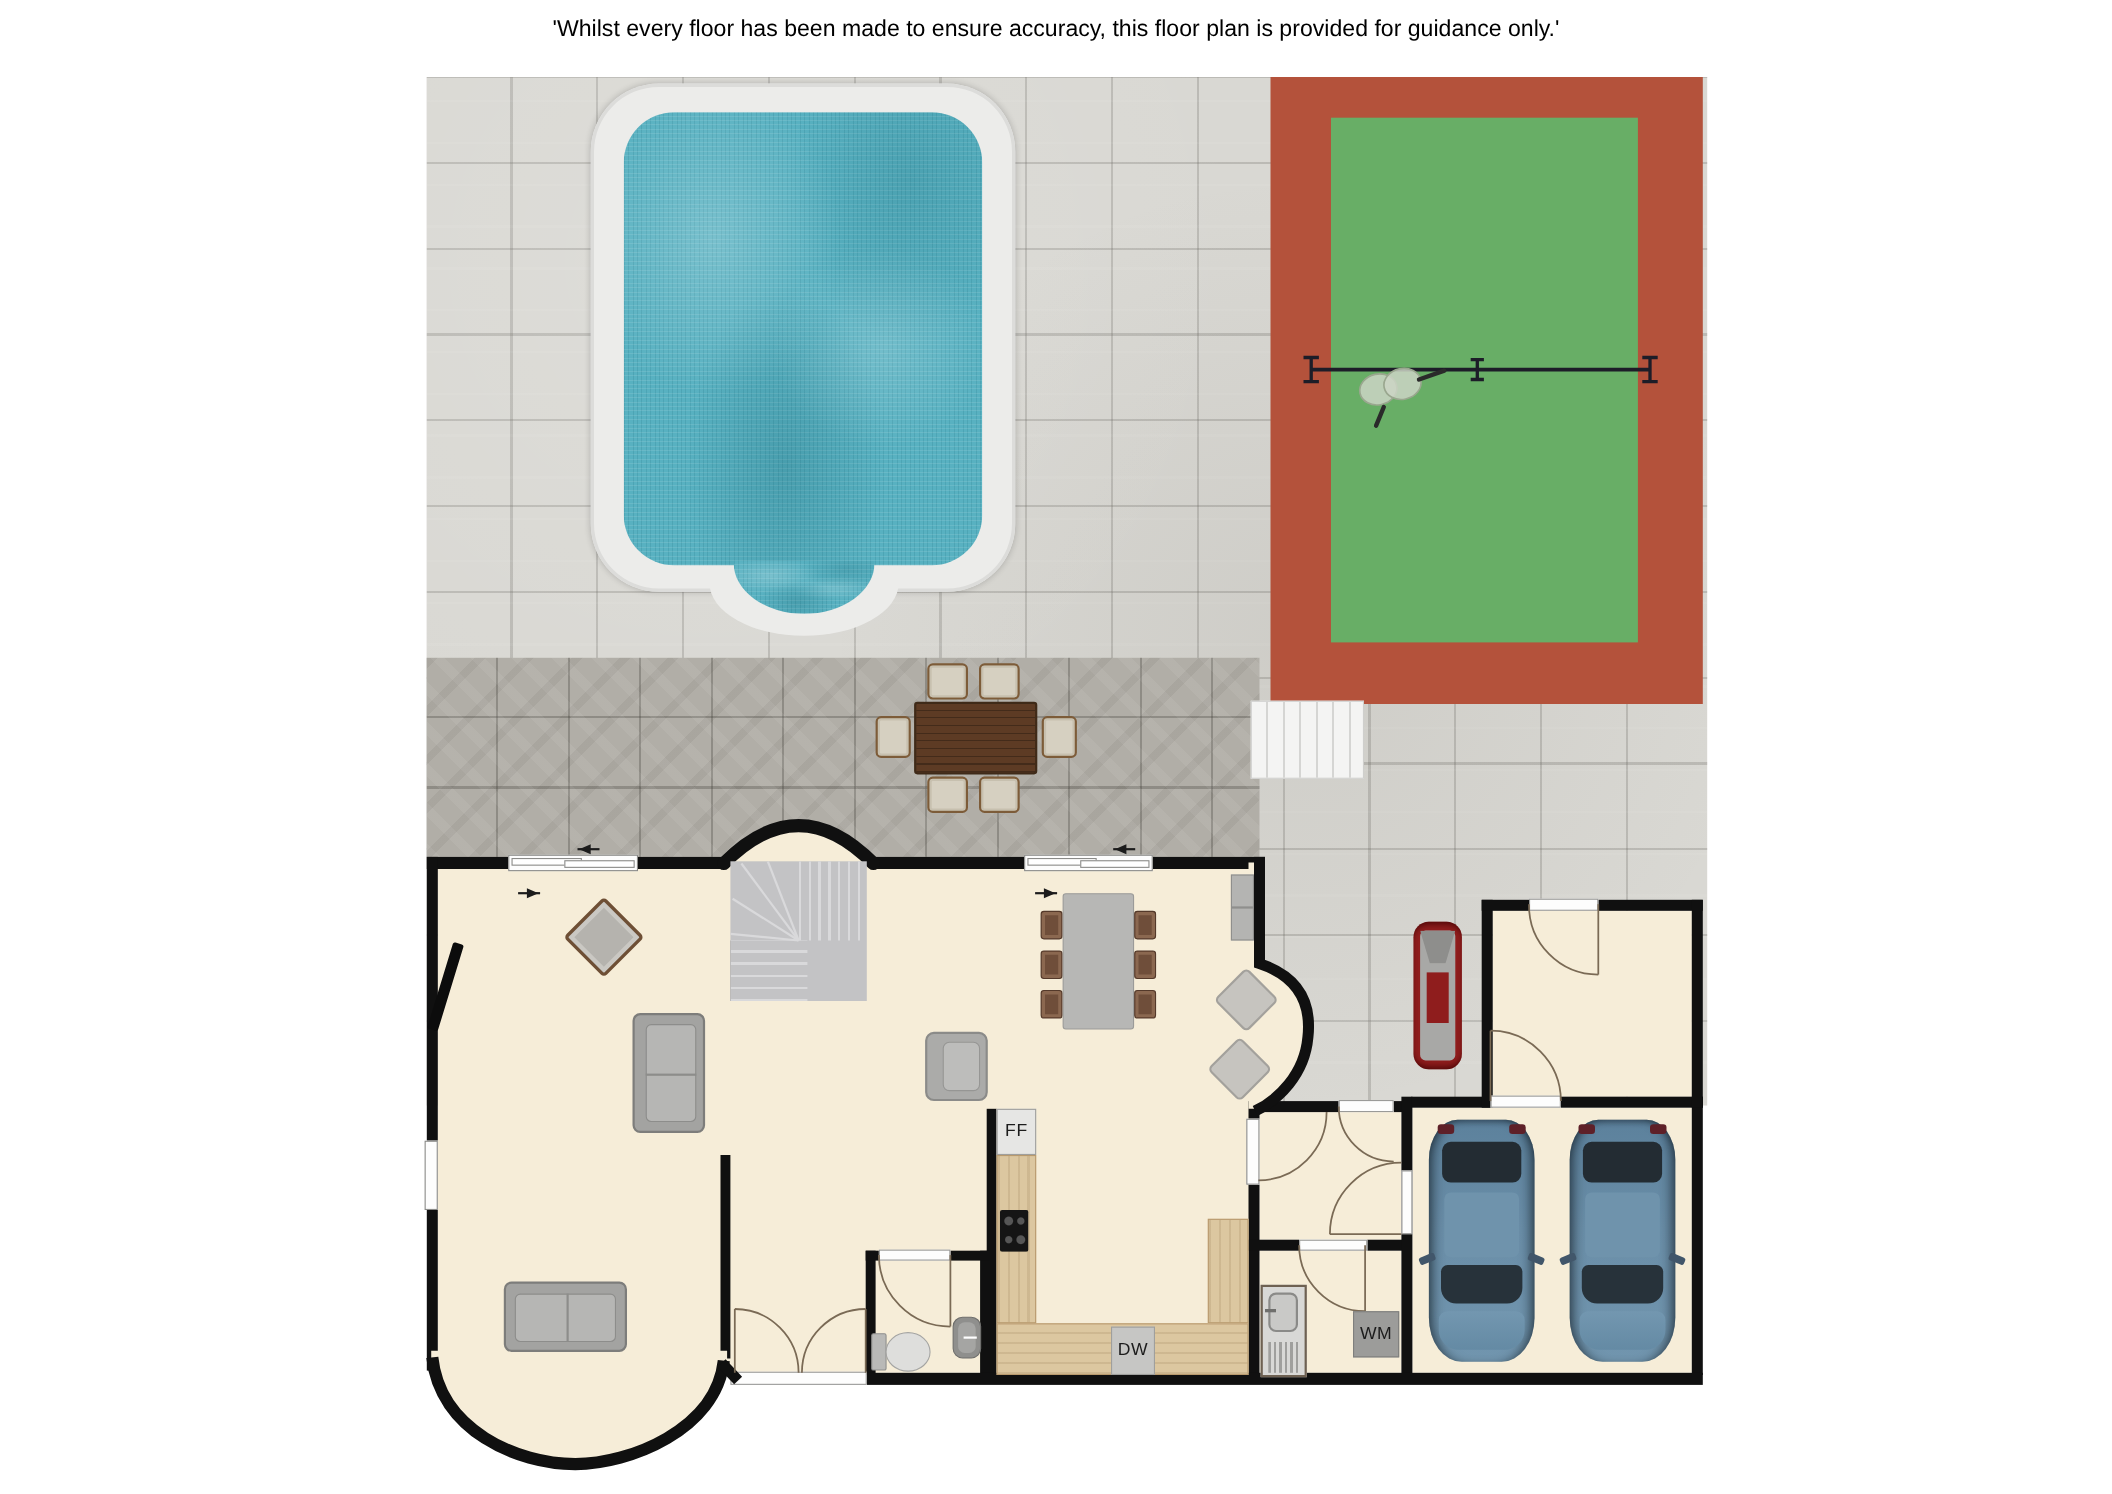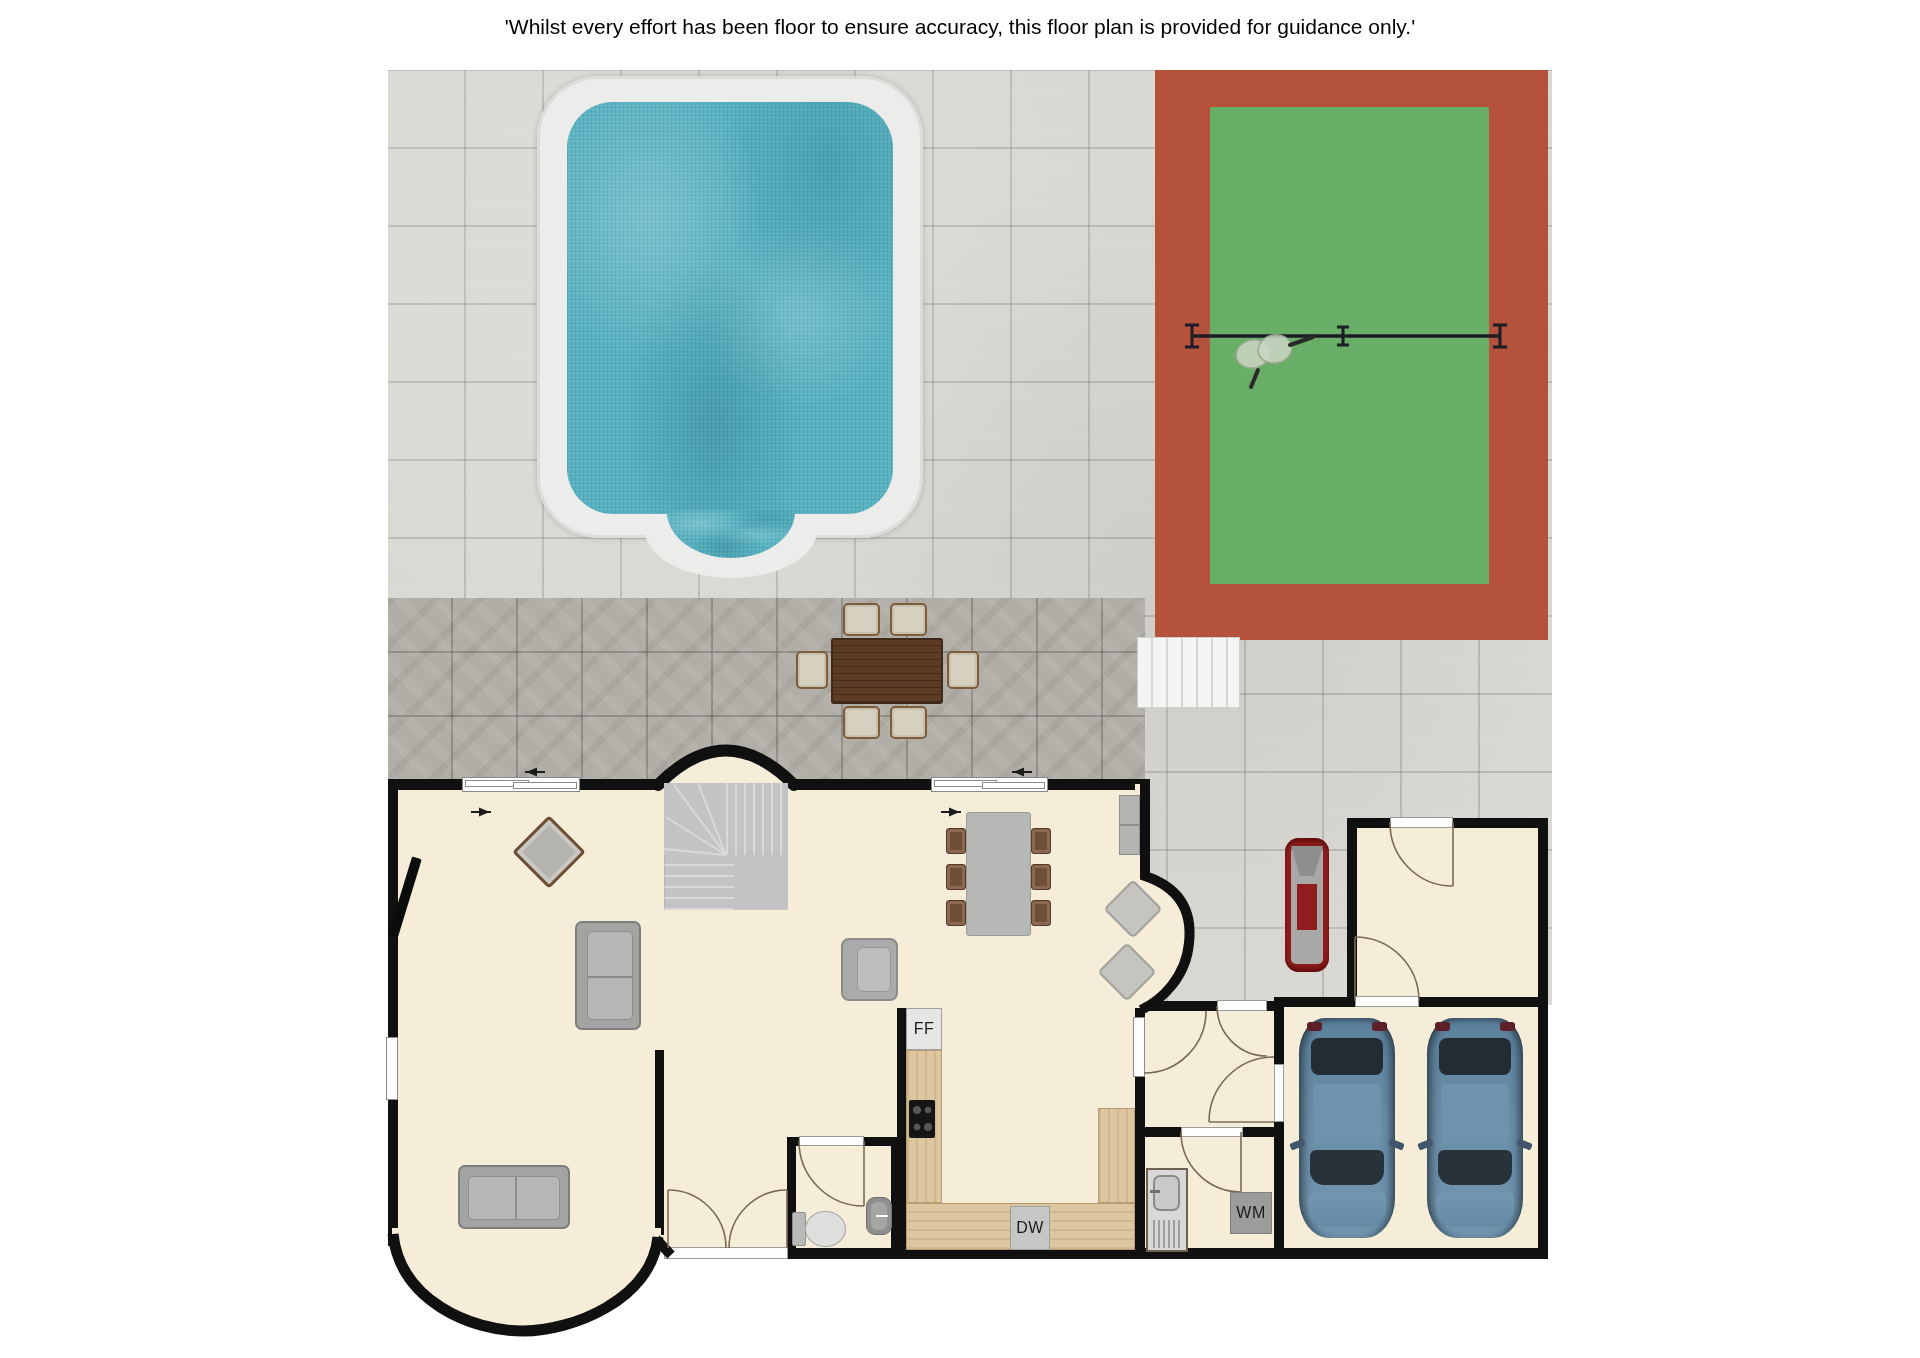--- a/index.html
+++ b/index.html
@@ -77,21 +77,21 @@
   .car .hood{position:absolute;left:9%;right:9%;top:79%;height:16%;background:linear-gradient(180deg,#7397b0,#648aa4);border-radius:8px 8px 18px 18px;}
   .car .mirror{position:absolute;top:56%;width:15px;height:7px;background:#41566a;border-radius:2px;}
   .car .tl{position:absolute;top:2%;width:16%;height:4%;background:#5e2028;border-radius:3px;}
   #disclaimer{position:absolute;left:0;right:0;top:15px;text-align:center;font-size:21px;color:#000;}
 </style>
 </head>
 <body>
 
 <div id="plan">
 
-  <div id="disclaimer">'Whilst every effort has been floor to ensure accuracy, this floor plan is provided for guidance only.'</div>
+  <div id="disclaimer">'Whilst every floor has been made to ensure accuracy, this floor plan is provided for guidance only.'</div>
 
   <div class="abs patio-light" style="left:388px;top:70px;width:1164px;height:935px;"></div>
   <div class="abs patio-dark" style="left:388px;top:598px;width:757px;height:181px;"></div>
 
   <div class="abs pool-surround" style="left:537px;top:76px;width:386px;height:462px;border-radius:62px;"></div>
   <div class="abs pool-surround" style="left:645px;top:530px;width:172px;height:48px;border-radius:0 0 86px 86px / 0 0 48px 48px;box-shadow:none;"></div>
   <div class="abs pool-water" style="left:567px;top:102px;width:326px;height:412px;border-radius:46px;"></div>
   <div class="abs pool-water" style="left:667px;top:510px;width:128px;height:48px;border-radius:0 0 64px 64px / 0 0 46px 46px;"></div>
 
   <div class="abs court-border" style="left:1155px;top:70px;width:393px;height:570px;"></div>

